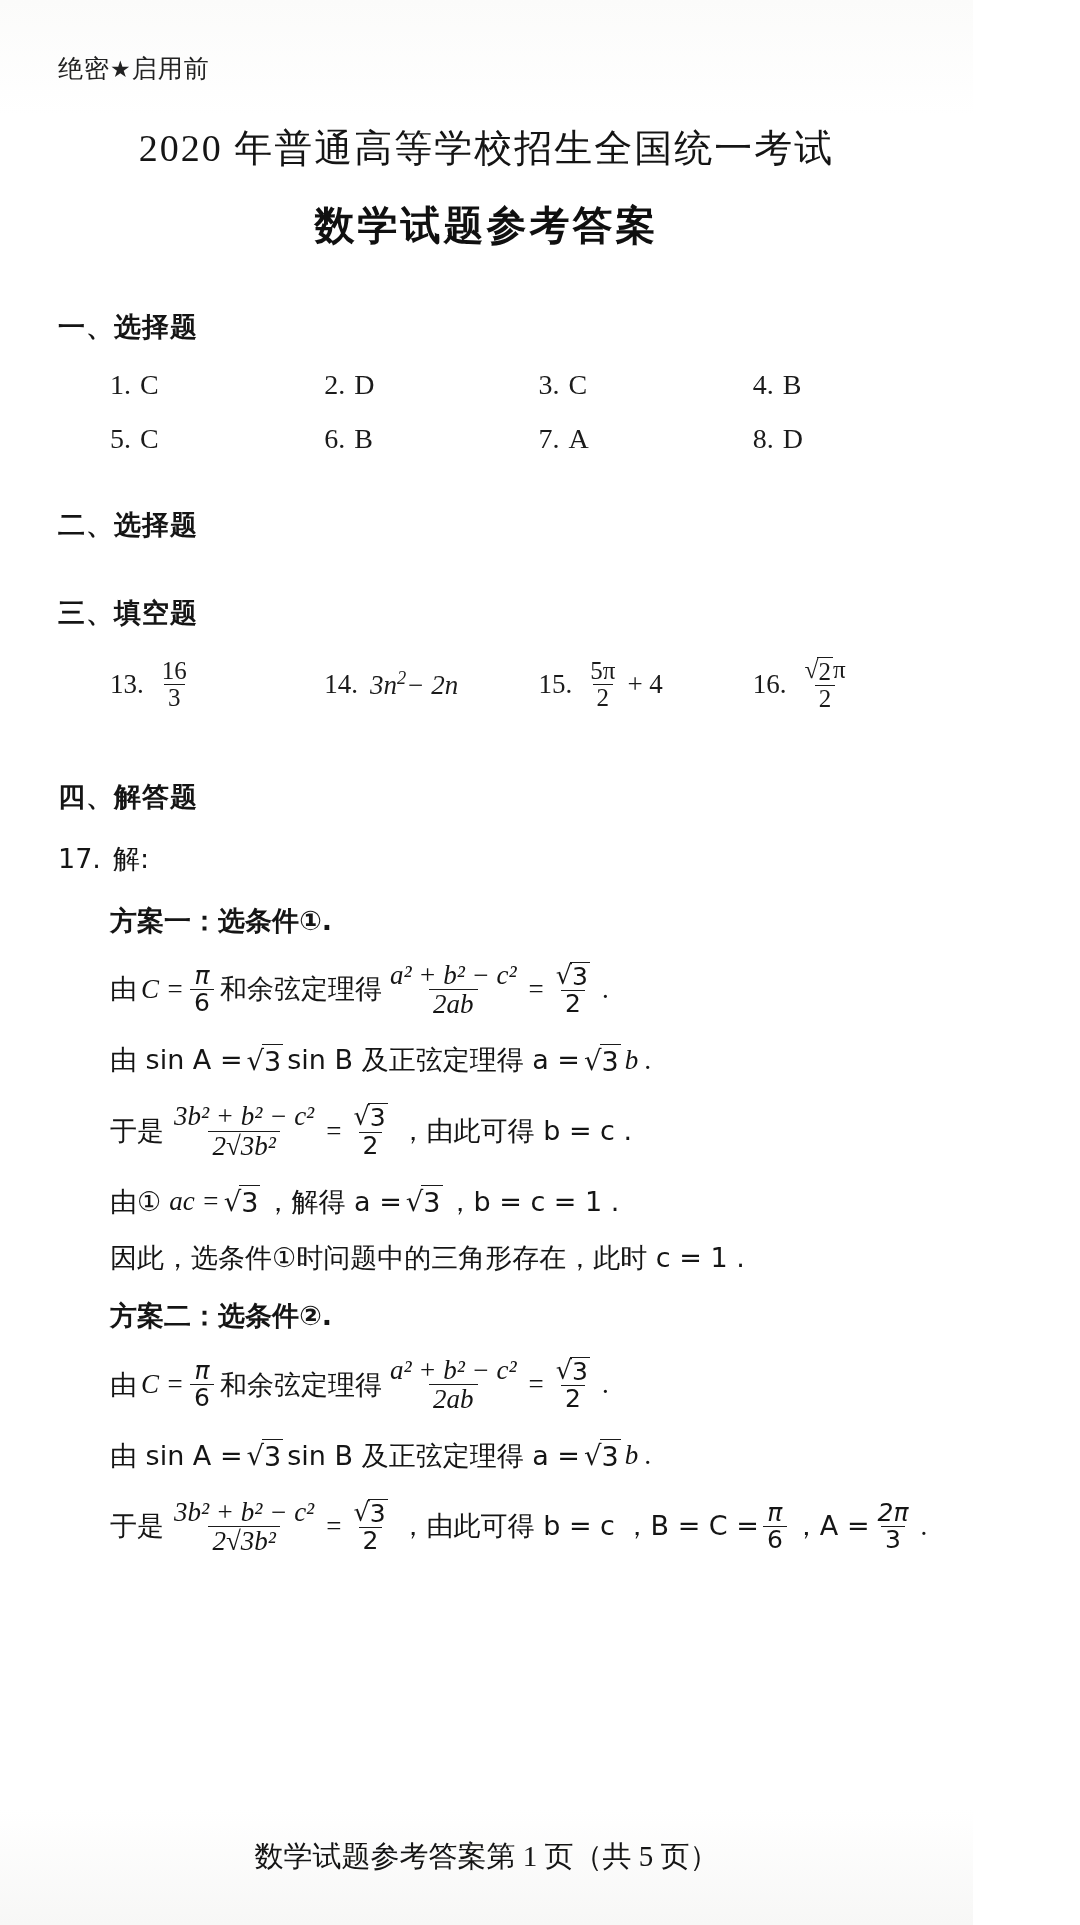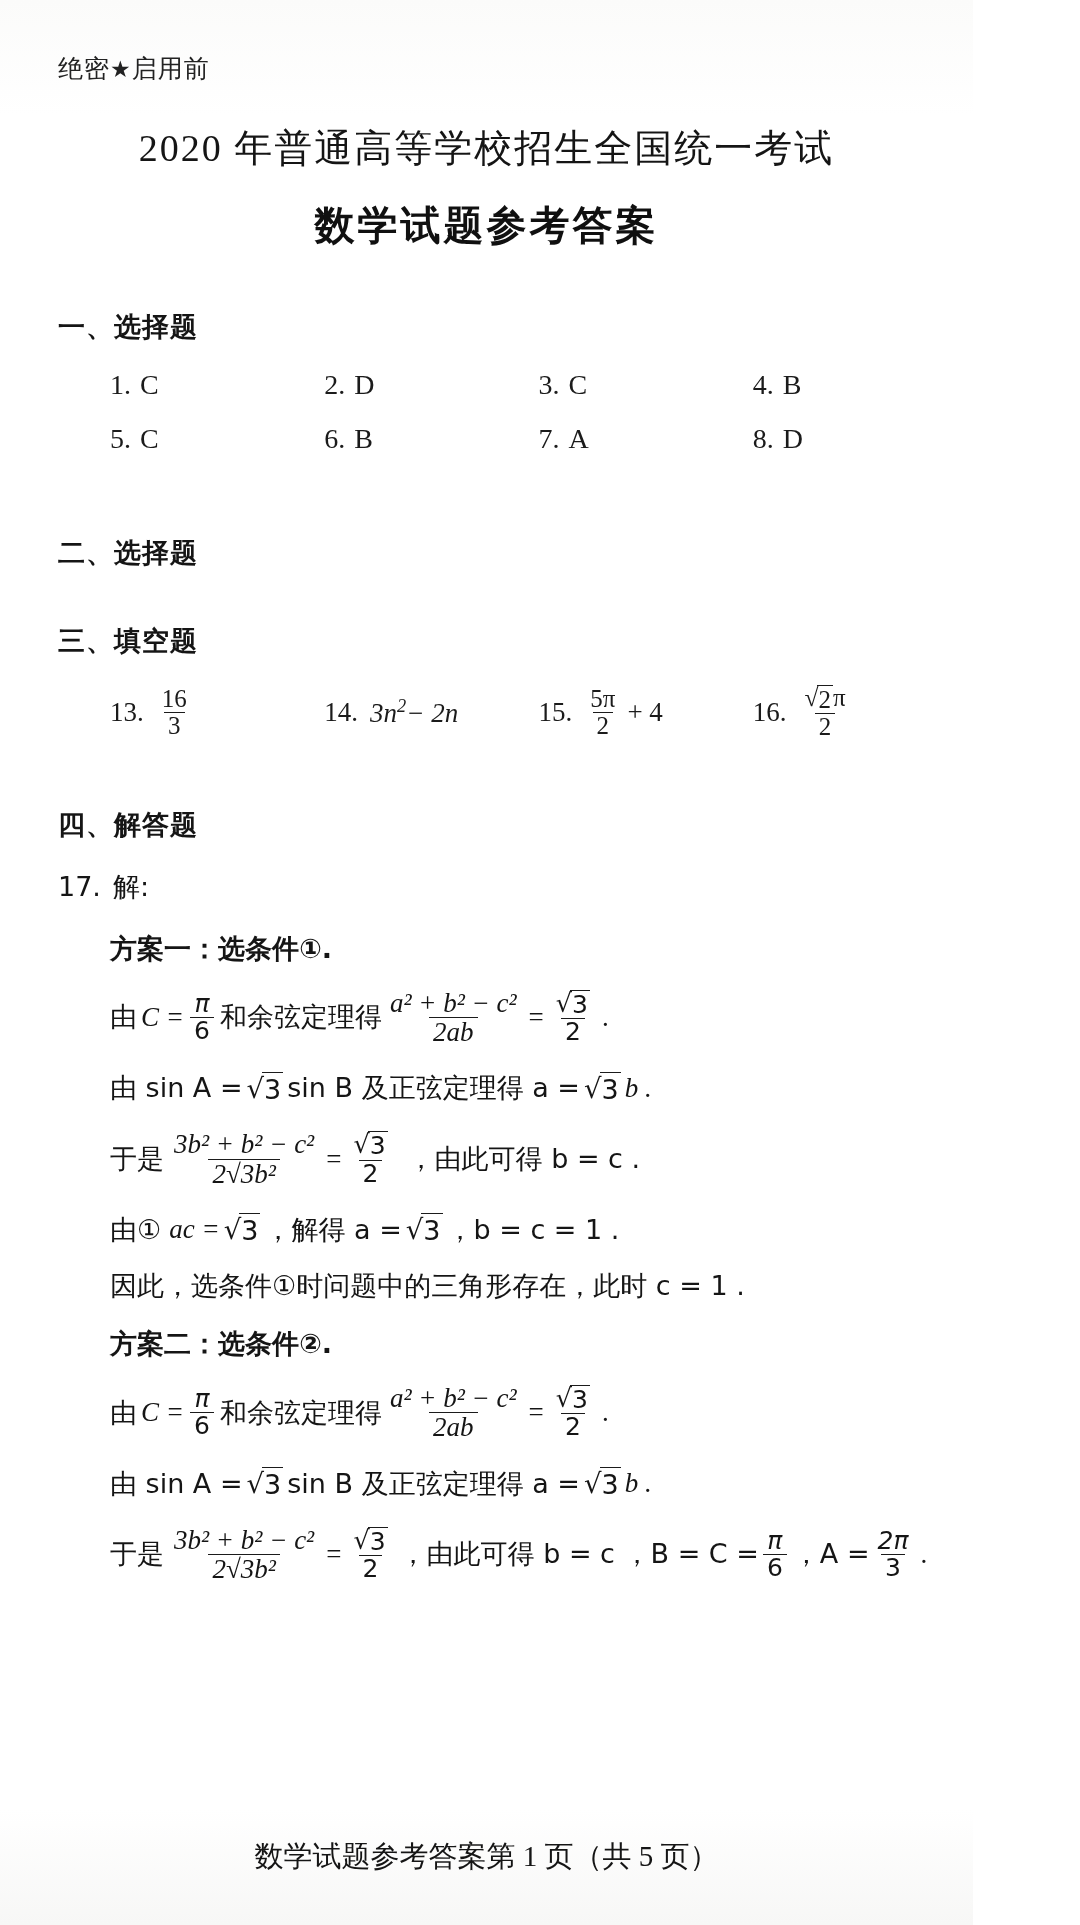--- a/index.html
+++ b/index.html
@@ -162,21 +162,21 @@
       <div class="ans-cell"><span class="num">4.</span><span>B</span></div>
     </div>
 
     <div class="ans-row" style="margin-top:22px">
       <div class="ans-cell"><span class="num">5.</span><span>C</span></div>
       <div class="ans-cell"><span class="num">6.</span><span>B</span></div>
       <div class="ans-cell"><span class="num">7.</span><span>A</span></div>
       <div class="ans-cell"><span class="num">8.</span><span>D</span></div>
     </div>
 
-    <div class="sec-head" style="margin-top:80px">二、选择题</div>
+    <div class="sec-head" style="margin-top:52px">二、选择题</div>
 
 
     <div class="sec-head" style="margin-top:52px">三、填空题</div>
 
     <div class="fill-row" style="margin-top:26px">
 
       <div class="fill-cell">
         <span class="num">13.</span>
         <span class="frac">
           <span class="top">16</span>
@@ -267,21 +267,21 @@
         <span class="bot mth it">2√3b²</span>
       </span>
       <span class="mth" style="margin:0 6px">=</span>
       <span class="frac">
         <span class="top"><span class="sqrt">
               <span class="rad">√</span>
               <span class="rand">3</span>
             </span></span>
         <span class="bot">2</span>
       </span>
-      <span style="margin-left:14px">，由此可得 b = c .</span>
+      <span style="margin-left:6px">，由此可得 b = c .</span>
     </div>
 
     <div class="sol-line indent1" style="margin-top:24px">
       <span>由①</span>
       <span class="mth it" style="margin-left:8px">ac =</span>
       <span class="sqrt" style="margin:0 4px">
           <span class="rad">√</span>
           <span class="rand">3</span>
         </span>
       <span>，解得 a =</span>

